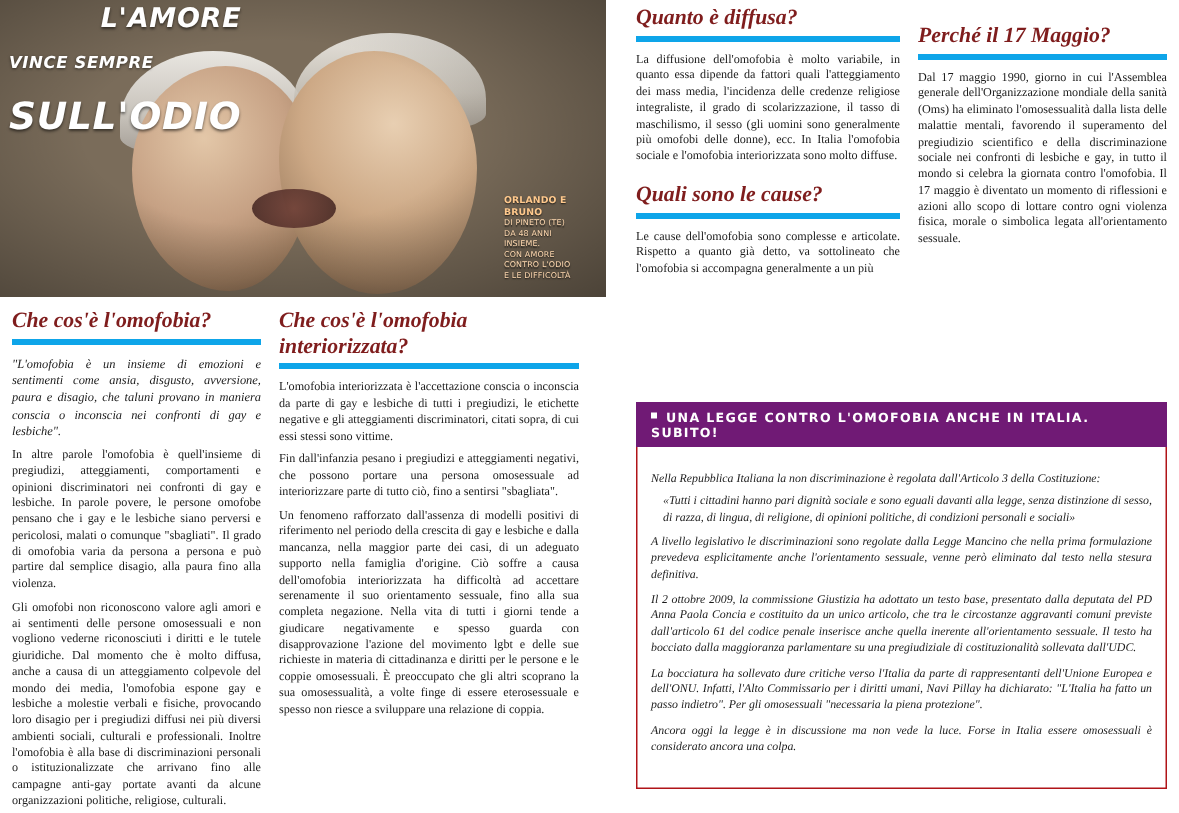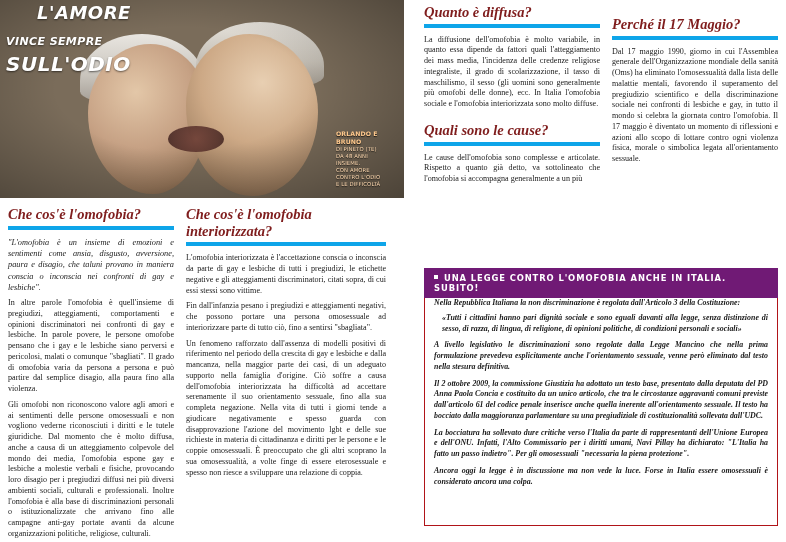--- a/index.html
+++ b/index.html
@@ -101,21 +101,21 @@
     top: 4px;
     font-family: "DejaVu Sans", sans-serif;
     font-weight: bold;
     font-style: italic;
     color: #ffffff;
     line-height: 1.02;
     text-shadow: 0 1px 2px rgba(0,0,0,.55);
   }
   .amore-l1 { font-size: 18px; letter-spacing: .5px; text-align: right; }
   .amore-l2 { font-size: 11px; letter-spacing: .4px; margin-top: 14px;}
-  .amore-l3 { font-size: 20px; letter-spacing: .5px; margin-top: 6px;}
+  .amore-l3 { font-size: 25px; letter-spacing: .5px; margin-top: 17px;}
 
   .photo-caption {
     position: absolute;
     right: 6px;
     bottom: 10px;
     width: 62px;
     font-family: "DejaVu Sans", sans-serif;
     font-size: 5.3px;
     line-height: 1.32;
     color: #ffd9b0;
@@ -182,25 +182,24 @@
   .law-banner .banner-dot {
     display: inline-block;
     width: 4px; height: 4px;
     background: #fff;
     margin-right: 6px;
     vertical-align: 2px;
   }
   .law-body {
     border: 1px solid #b01419;
     border-top: none;
-    padding: 0 9px 6px 9px;
+    padding: 16px 9px 6px 9px;
     height: 228px;
     box-sizing: border-box;
     overflow: hidden;
-    font-weight: bold;
   }
   .law-body p {
     font-size: 7.9px;
     line-height: 1.36;
     margin: 0 0 6px 0;
   }
   .law-body p.it { font-style: italic; }
   .law-body p.quote {
     font-style: italic;
     padding-left: 8px;

